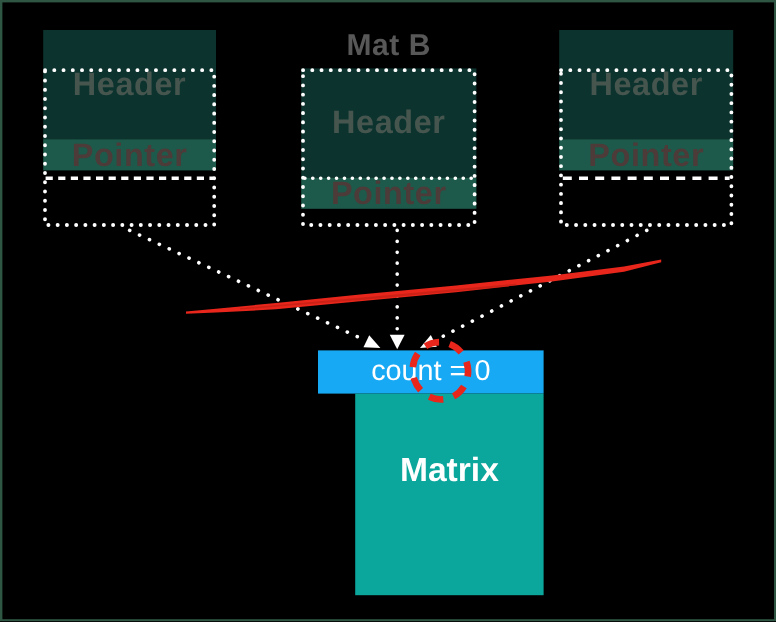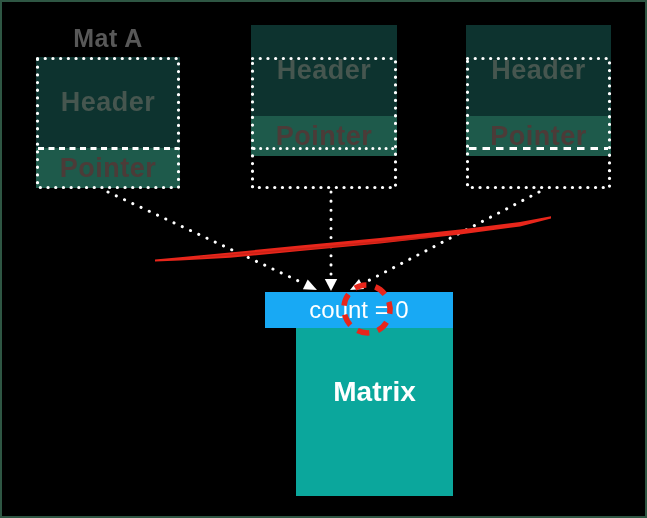--- a/index.html
+++ b/index.html
@@ -28,21 +28,21 @@
     margin-bottom:6px;
     letter-spacing:0.5px;
   }
   .mat-box{width:100%;}
   .mat-header{
     height:91px;
     display:flex;align-items:center;justify-content:center;
     font-size:27px;font-weight:bold;letter-spacing:0.5px;
   }
   .mat-pointer{
-    height:40px;
+    height:26px;
     display:flex;align-items:center;justify-content:center;
     font-size:27px;font-weight:bold;letter-spacing:0.5px;
   }
   .matrix{position:absolute;left:229px;top:292px;width:188px;padding-left:36px;}
   .matrix-count{
     height:36px;
     display:flex;align-items:center;justify-content:center;
     font-size:24px;
   }
   .matrix-body{
@@ -62,28 +62,28 @@
   .dots-b{stroke-dasharray:0.1 6.5;stroke-linecap:round;}
   .dash-c{stroke-dasharray:7.5 6;}
   .highlight-circle{fill:none;stroke-width:5.5;stroke-dasharray:12 9;}
 </style>
 </head>
 <body>
 
 <div class="stage" style="background-color: rgb(0, 0, 0);">
 
   <section class="mat mat-a">
-    <div class="mat-label" style="color: rgb(88, 88, 88);">Mat A</div>
     <div class="mat-box">
       <div class="mat-header" style="background-color: rgb(13, 51, 47); color: rgb(70, 86, 79);">Header</div>
       <div class="mat-pointer" style="background-color: rgb(30, 90, 75); color: rgb(76, 59, 56);">Pointer</div>
     </div>
   </section>
 
   <section class="mat mat-b">
+    <div class="mat-label" style="color: rgb(88, 88, 88);">Mat B</div>
     <div class="mat-box">
       <div class="mat-header" style="background-color: rgb(13, 51, 47); color: rgb(70, 86, 79);">Header</div>
       <div class="mat-pointer" style="background-color: rgb(30, 90, 75); color: rgb(76, 59, 56);">Pointer</div>
     </div>
   </section>
 
   <section class="mat mat-c">
     <div class="mat-box">
       <div class="mat-header" style="background-color: rgb(13, 51, 47); color: rgb(70, 86, 79);">Header</div>
       <div class="mat-pointer" style="background-color: rgb(30, 90, 75); color: rgb(76, 59, 56);">Pointer</div>

